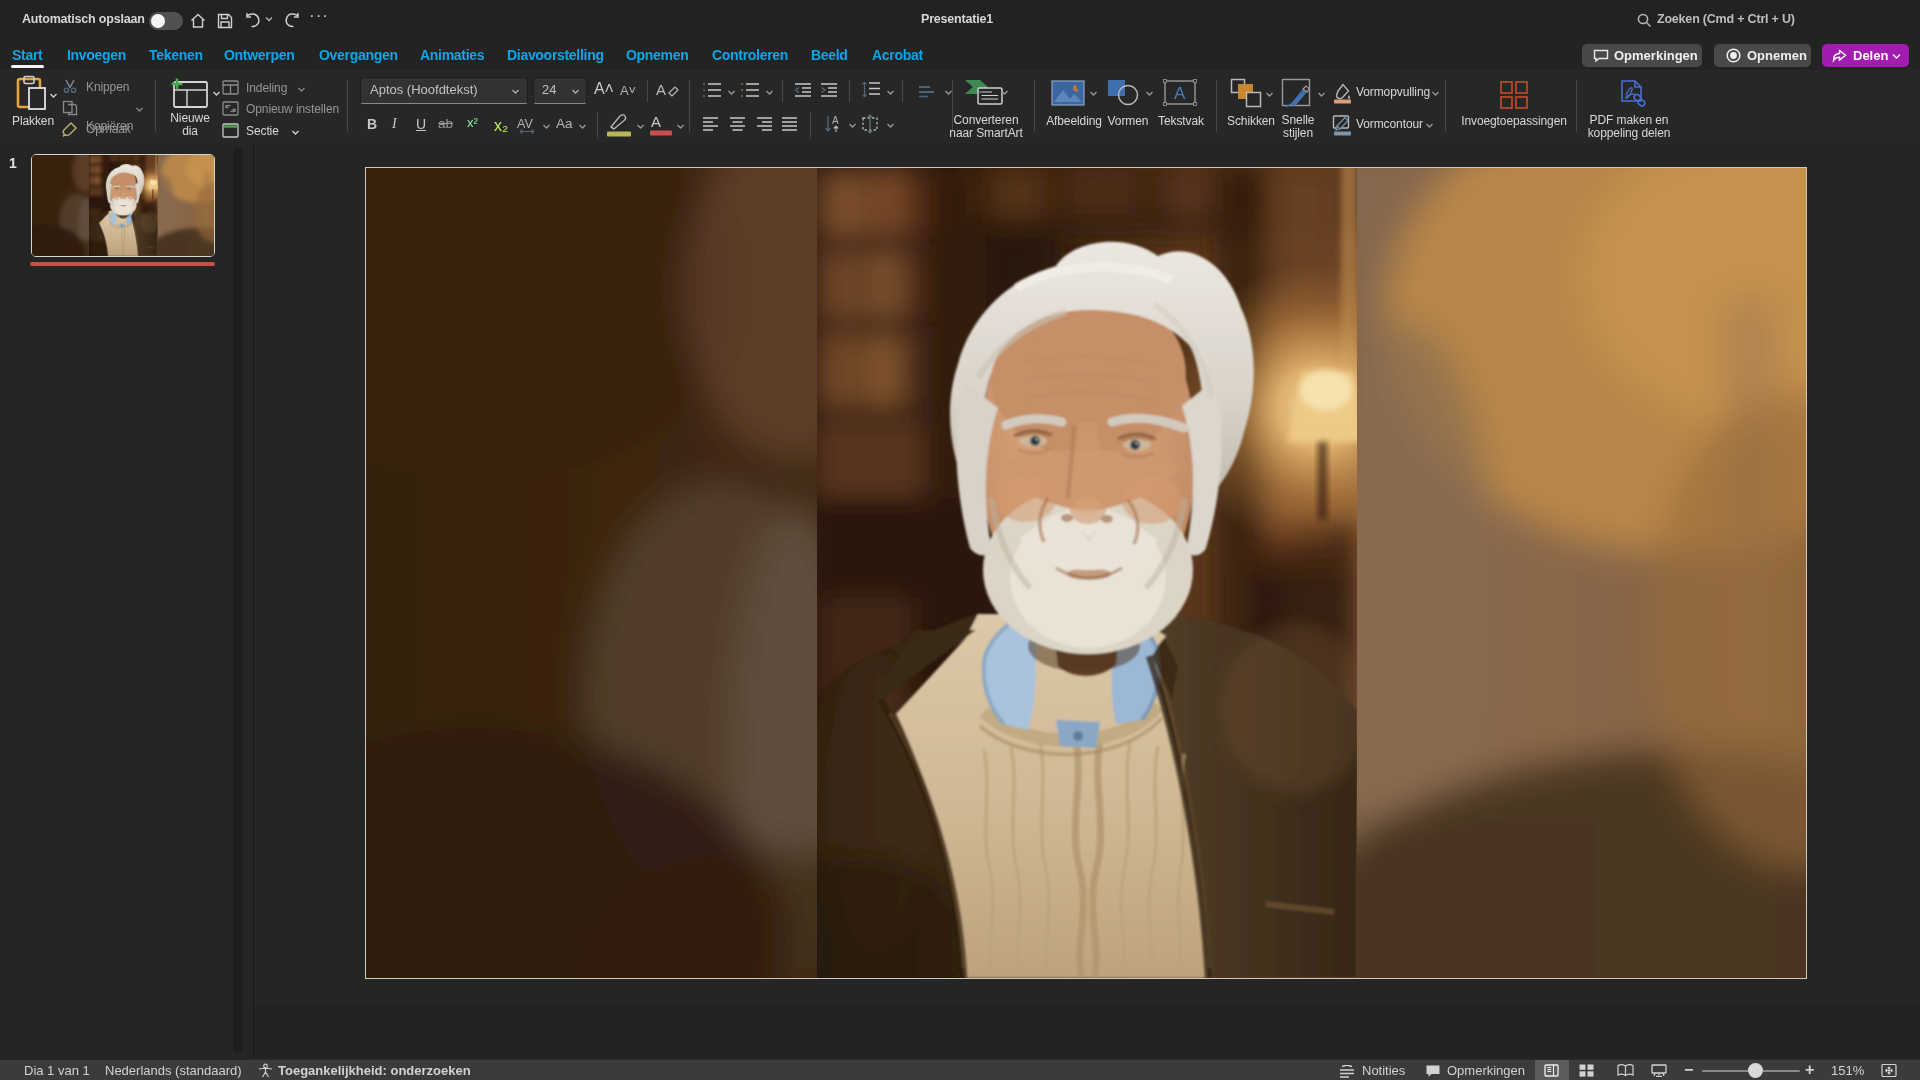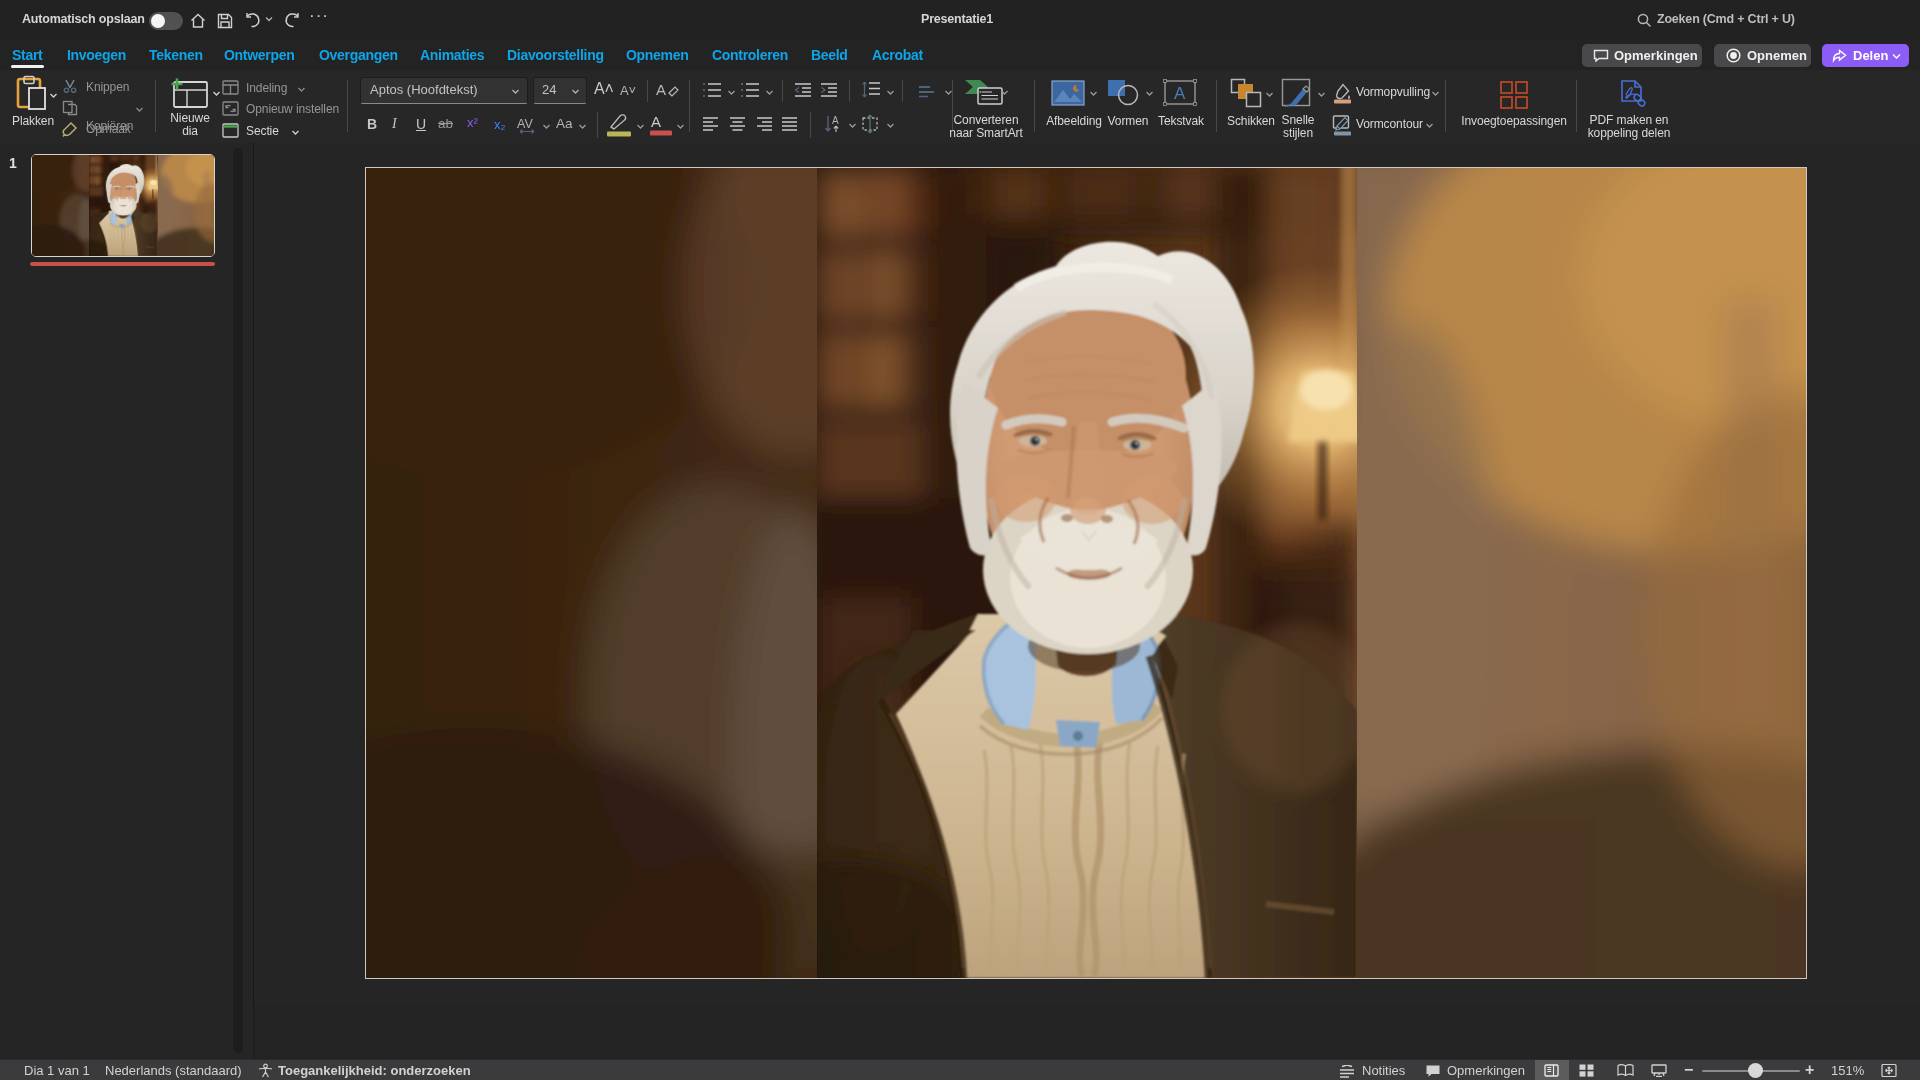--- a/index.html
+++ b/index.html
@@ -98,21 +98,21 @@
     </svg>
     <div class="abs" style="left:32px;top:4px;color:#f0f0f0;font-size:13px;font-weight:700;">Opmerkingen</div>
   </div>
   <div class="abs" style="left:1714px;top:44px;width:97px;height:23px;background:#49484a;border-radius:5px;">
     <svg class="abs" style="left:12px;top:4px;" width="15" height="15" viewBox="0 0 15 15">
       <circle cx="7.5" cy="7.5" r="6.3" fill="none" stroke="#f0f0f0" stroke-width="1.5"></circle>
       <circle cx="7.5" cy="7.5" r="3.4" fill="#f0f0f0"></circle>
     </svg>
     <div class="abs" style="left:33px;top:4px;color:#f0f0f0;font-size:13px;font-weight:700;">Opnemen</div>
   </div>
-  <div class="abs" style="left:1822px;top:44px;width:87px;height:23px;background:#8b5cf6;border-radius:5px;">
+  <div class="abs" style="left:1822px;top:44px;width:87px;height:23px;background:#a21caf;border-radius:5px;">
     <svg class="abs" style="left:10px;top:4px;" width="16" height="15" viewBox="0 0 16 15" fill="none" stroke="#ffffff" stroke-width="1.4">
       <path d="M7.5 5.5 C3 5.5 1.5 9 1.5 12.5 C3 9.8 5 9.2 7.5 9.2 V12 L13.5 7.3 L7.5 2.5 Z"></path>
     </svg>
     <div class="abs" style="left:31px;top:4px;color:#ffffff;font-size:13px;font-weight:700;">Delen</div>
     <svg class="abs" style="left:70px;top:9px;" width="9" height="7" viewBox="0 0 9 7" fill="none" stroke="#ffffff" stroke-width="1.4">
       <path d="M1 1.5 L4.5 5 L8 1.5"></path>
     </svg>
   </div>
 
   <div id="ribbon">
@@ -199,22 +199,22 @@
     <div class="rlbl" style="left:620px;top:13px;font-size:13px;color:#b3b3b3;">A˅</div>
     <div class="sep" style="left:647px;top:10px;height:22px;"></div>
     <svg style="left:656px;top:10px;" width="24" height="20" viewBox="0 0 24 20">
       <text x="0" y="15" font-size="15" fill="#b9b9b9" font-family="Liberation Sans">A</text>
       <path d="M13 13 L19 7 L22 10 L16 16 Z M13 13 L16 16" fill="none" stroke="#b9b9b9" stroke-width="1.2"></path>
     </svg>
     <div class="rlbl" style="left:367px;top:46px;font-weight:700;font-size:14px;color:#c6c6c6;">B</div>
     <div class="rlbl" style="left:392px;top:46px;font-style:italic;font-size:14px;font-family:'Liberation Serif',serif;color:#c6c6c6;">I</div>
     <div class="rlbl" style="left:416px;top:46px;font-size:14px;text-decoration:underline;color:#c6c6c6;">U</div>
     <div class="rlbl" style="left:438px;top:46px;font-size:13.5px;text-decoration:line-through;color:#9a9a9a;">ab</div>
-    <div class="rlbl" style="left:467px;top:45px;font-size:13px;color:#8b5cf6;">x²</div>
-    <div class="rlbl" style="left:494px;top:47px;font-size:13px;color:#3b82f6;">x₂</div>
+    <div class="rlbl" style="left:467px;top:45px;font-size:13px;color:#86efac;">x²</div>
+    <div class="rlbl" style="left:494px;top:47px;font-size:16px;color:#bef264;">x₂</div>
     <svg style="left:517px;top:46px;" width="22" height="18" viewBox="0 0 22 18">
       <text x="0" y="12" font-size="12.5" fill="#b3b3b3" font-family="Liberation Sans">AV</text>
       <path d="M3 15.5 H17 M3 15.5 L5.5 13.5 M3 15.5 L5.5 17.5 M17 15.5 L14.5 13.5 M17 15.5 L14.5 17.5" stroke="#56667c" stroke-width="1.1" fill="none"></path>
     </svg>
     <svg class="chev" style="left:542px;top:52px;" viewBox="0 0 9 9">
         <path d="M1.5 3 L4.5 6 L7.5 3" fill="none" stroke="#9a9a9a" stroke-width="1.3"></path>
       </svg>
     <div class="rlbl" style="left:556px;top:46px;font-size:13.5px;color:#b3b3b3;">Aa</div>
     <svg class="chev" style="left:578px;top:52px;" viewBox="0 0 9 9">
         <path d="M1.5 3 L4.5 6 L7.5 3" fill="none" stroke="#9a9a9a" stroke-width="1.3"></path>

